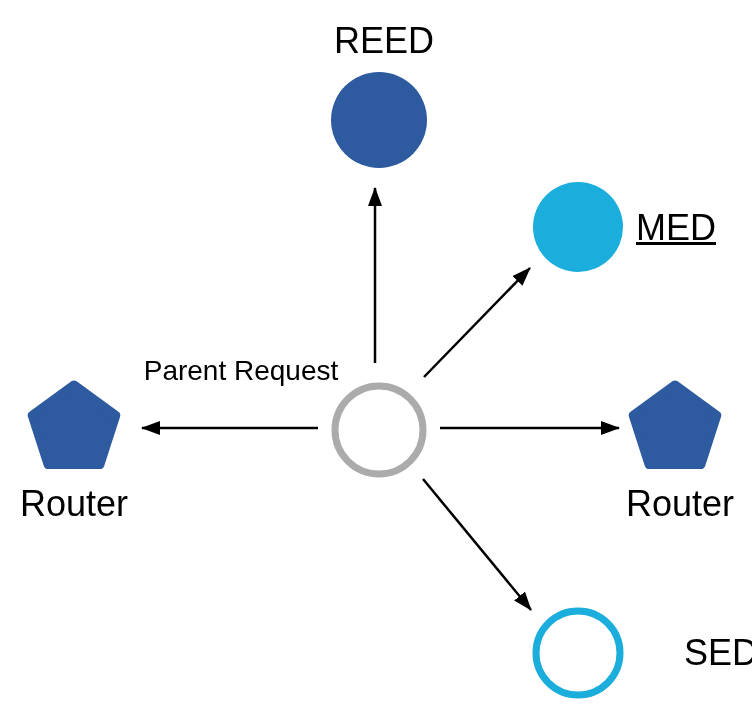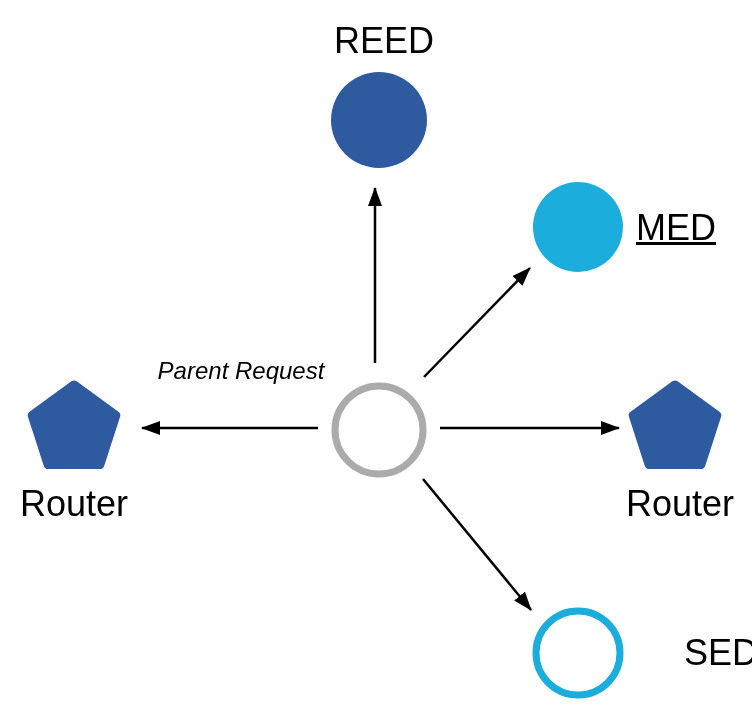--- a/index.html
+++ b/index.html
@@ -35,23 +35,22 @@
     line-height: 36px;
     color: var(--color-text);
     white-space: nowrap;
   }
   .centered { transform: translateX(-50%); }
   .annotation {
     position: absolute;
     left: 241px;
     top: 357px;
     transform: translateX(-50%);
-    font-size: 24px;
+    font-size: 28px;
     line-height: 27px;
-    font-style: italic;
     color: var(--color-text);
     text-align: center;
     white-space: nowrap;
   }
 </style>
 </head>
 <body>
 
 <div class="canvas">
 

